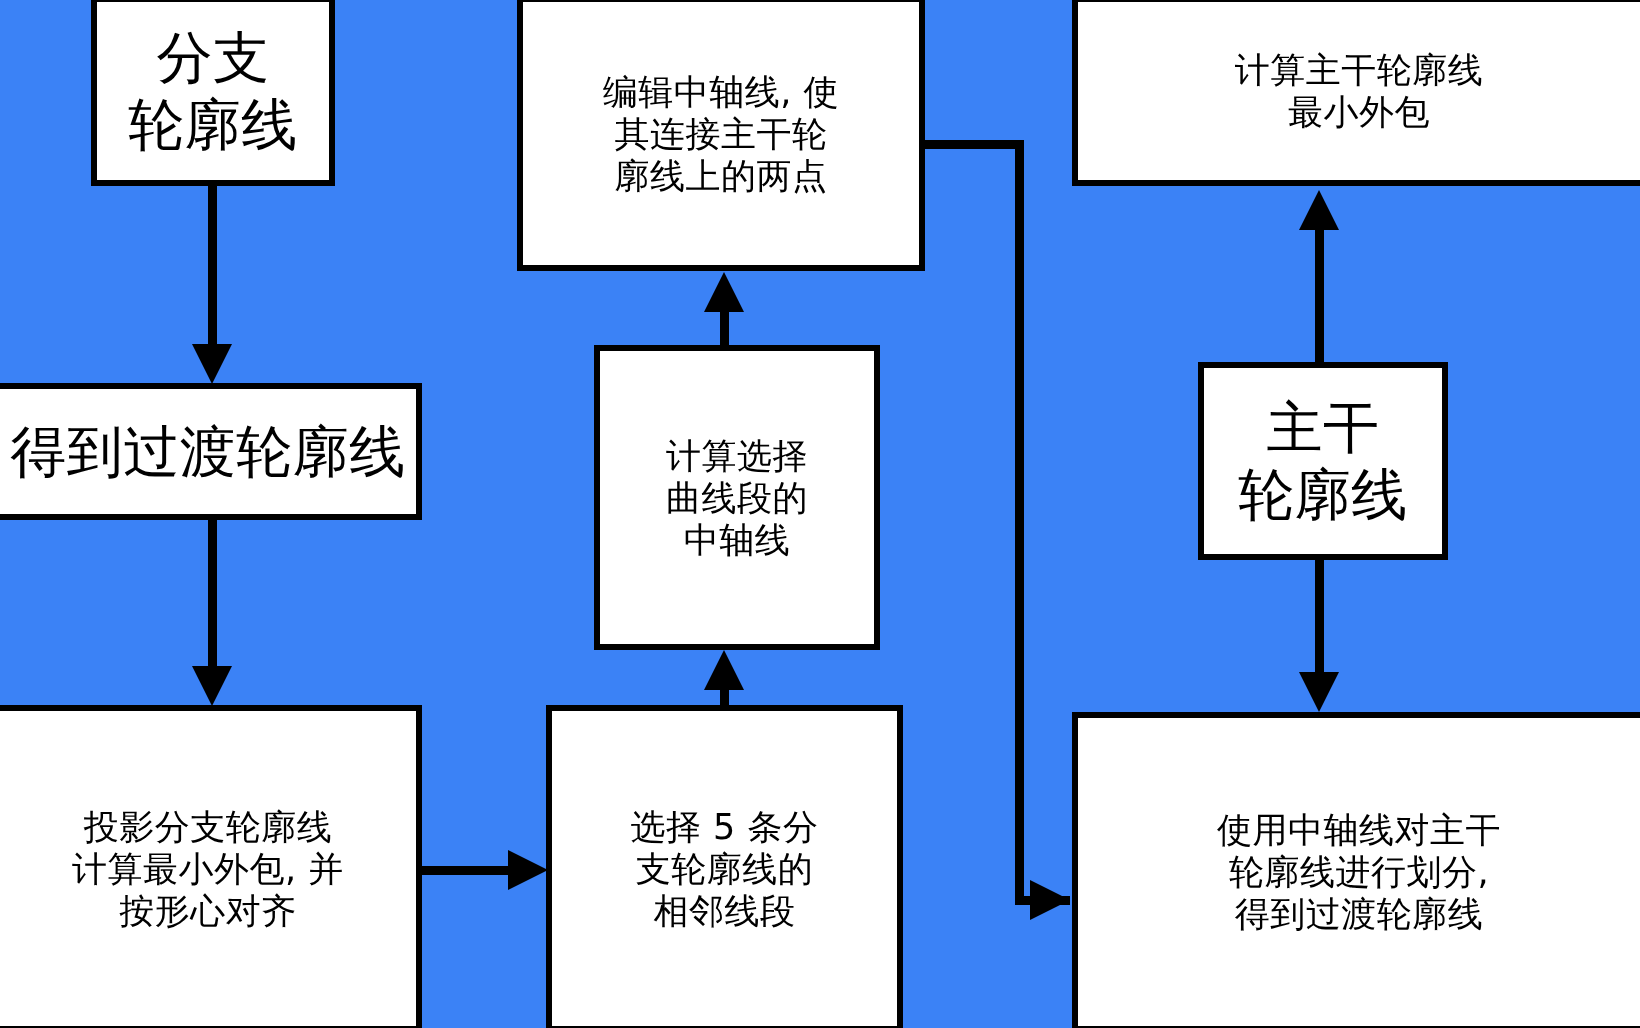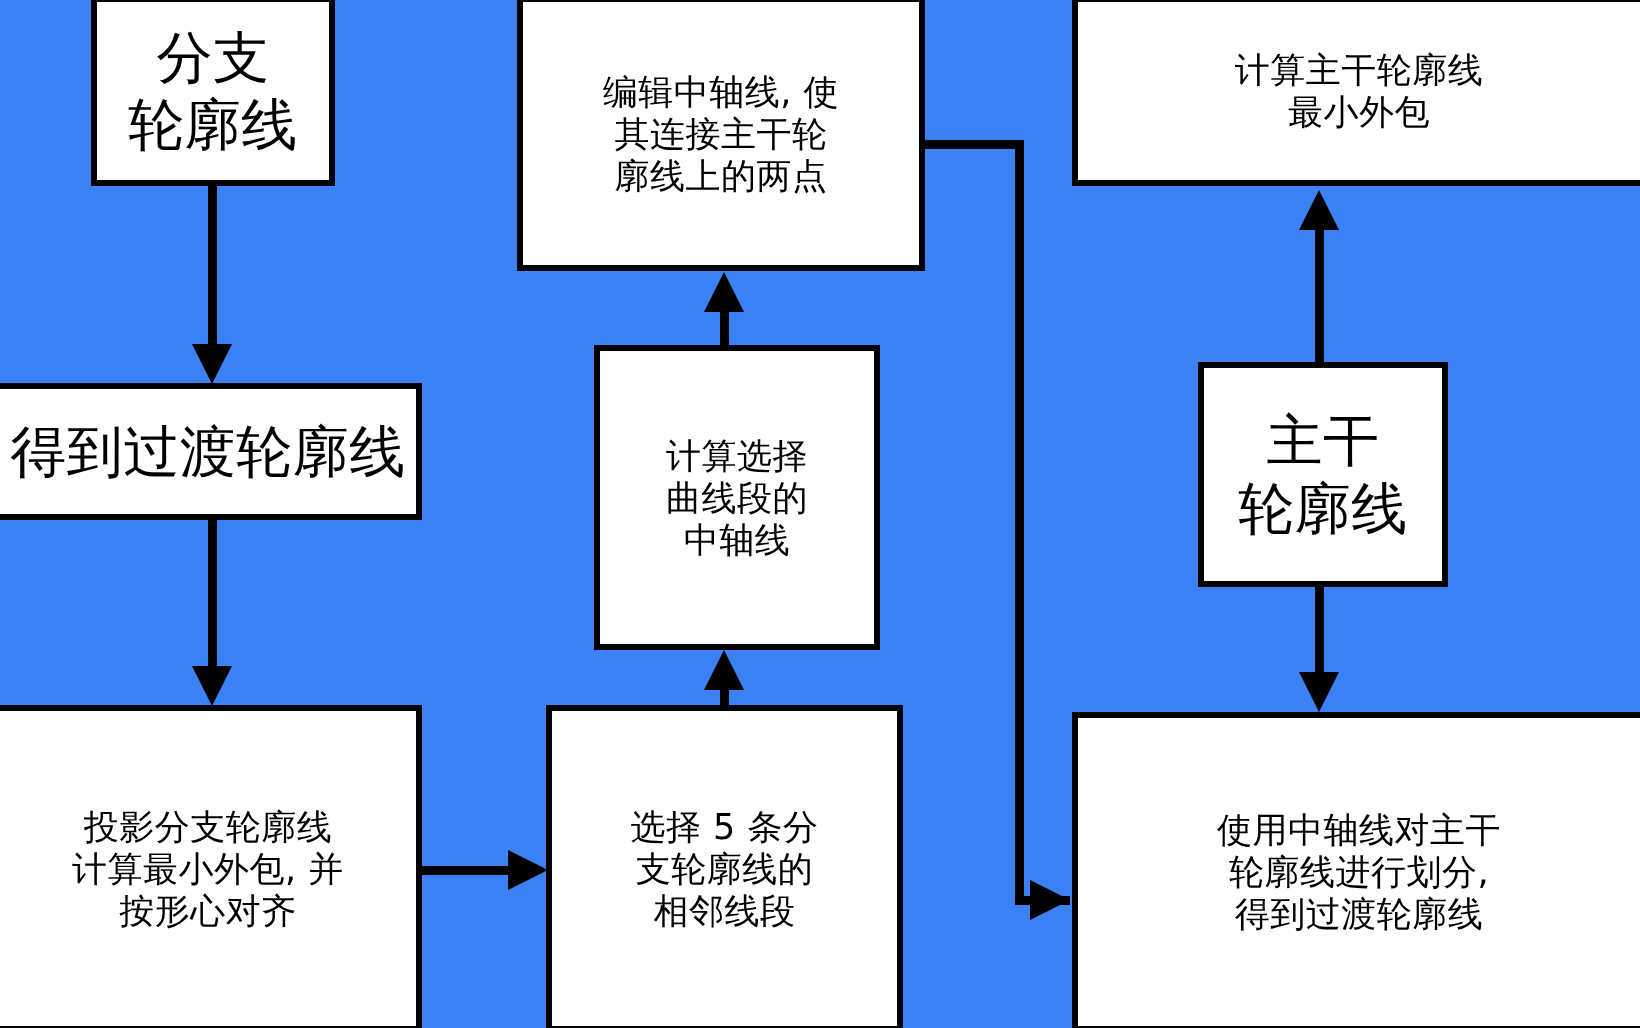--- a/index.html
+++ b/index.html
@@ -102,21 +102,21 @@
     <div class="label fs-md">选择 5 条分
 支轮廓线的
 相邻线段</div>
   </div>
 
   <div class="node" style="left:1072px; top:-4px; width:574px; height:190px;">
     <div class="label fs-md">计算主干轮廓线
 最小外包</div>
   </div>
 
-  <div class="node" style="left:1198px; top:362px; width:250px; height:225px;">
+  <div class="node" style="left:1198px; top:362px; width:250px; height:198px;">
     <div class="label fs-lg">主干
 轮廓线</div>
   </div>
 
   <div class="node" style="left:1072px; top:712px; width:574px; height:320px;">
     <div class="label fs-md">使用中轴线对主干
 轮廓线进行划分,
 得到过渡轮廓线</div>
   </div>
 

